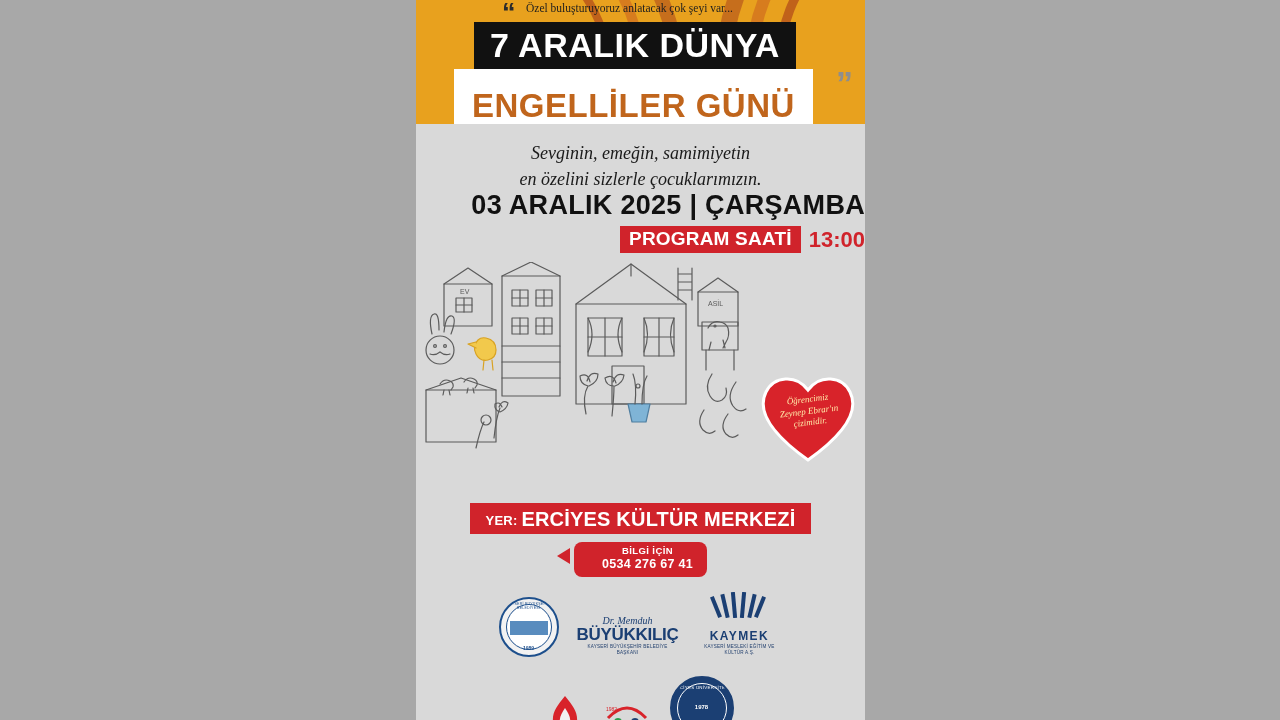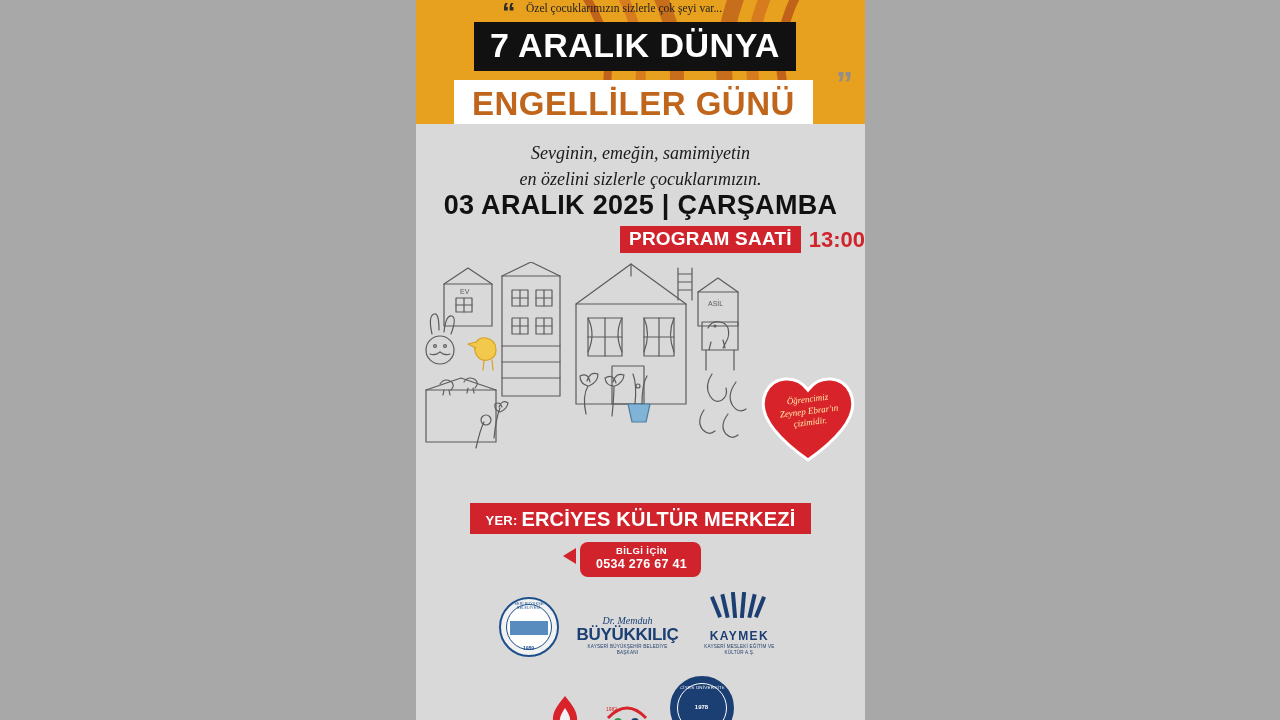--- a/index.html
+++ b/index.html
@@ -80,27 +80,27 @@
     font-size: 34px;
     font-weight: bold;
     letter-spacing: .5px;
     padding: 4px 16px 6px 16px;
     white-space: nowrap;
     font-family: "Liberation Sans", sans-serif;
   }
   .title-white {
     position: absolute;
     left: 38px;
-    top: 80px;
+    top: 69px;
     background: #ffffff;
     color: #c0651c;
     font-size: 33px;
     font-weight: bold;
     letter-spacing: .5px;
-    padding: 5px 18px 7px 18px;
+    padding: 18px 18px 7px 18px;
     white-space: nowrap;
   }
   .quote-close {
     position: absolute;
     left: 420px;
     top: 66px;
     font-size: 34px;
     color: #8e8e8e;
     font-weight: bold;
     line-height: 1;
@@ -116,21 +116,21 @@
     font-family: "Liberation Serif", serif;
     font-style: italic;
     font-size: 18px;
     color: #1a1a1a;
     line-height: 1.45;
   }
   .date-line {
     position: absolute;
     top: 190px;
     width: 449px;
-    text-align: center;
+    text-align: right;
     font-size: 27px;
     font-weight: bold;
     color: #111;
     letter-spacing: .3px;
   }
   .program-row {
     position: absolute;
     top: 226px;
     width: 449px;
     text-align: right;
@@ -217,21 +217,21 @@
     top: 542px;
     width: 449px;
     text-align: center;
   }
   .info-pill {
     display: inline-block;
     position: relative;
     background: #d0232b;
     color: #fff;
     border-radius: 8px;
-    padding: 3px 14px 4px 16px;
+    padding: 3px 14px 4px 28px;
     text-align: center;
     line-height: 1.25;
   }
   .info-pill .lbl { font-size: 9.5px; font-weight: bold; letter-spacing: .4px; display: block; }
   .info-pill .num { font-size: 12.5px; font-weight: bold; letter-spacing: .3px; display: block; }
   .arrow {
     position: absolute;
     left: -17px;
     top: 6px;
     width: 0; height: 0;
@@ -394,21 +394,21 @@
 
     <div class="banner">
       <div class="banner-swirl"></div>
       <div class="banner-swirl s2"></div>
       <div class="banner-swirl s3"></div>
       <div class="banner-swirl r1"></div>
       <div class="banner-swirl r2"></div>
       <div class="banner-swirl r3"></div>
 
       <div class="quote-open">“</div>
-      <div class="banner-tagline">Özel çocuklarımızın sizlerle çok şeyi var...</div>
+      <div class="banner-tagline">Özel buluşturuyoruz anlatacak çok şeyi var...</div>
       <div class="title-black">7 ARALIK DÜNYA</div>
       <div class="title-white">ENGELLİLER GÜNÜ</div>
       <div class="quote-close">”</div>
     </div>
 
     <div class="script-lines">
       <div>Sevginin, emeğin, samimiyetin</div>
       <div>en özelini sizlerle çocuklarımızın.</div>
     </div>
 

